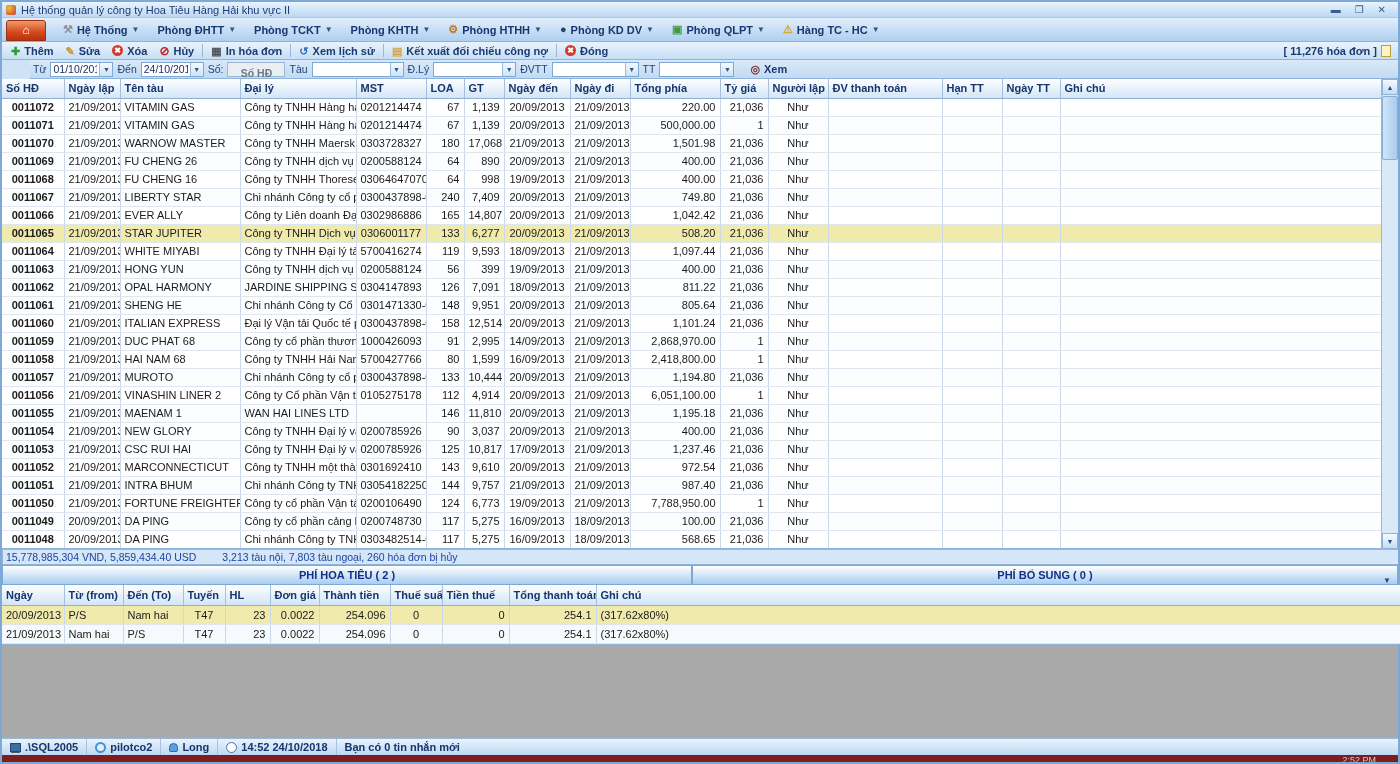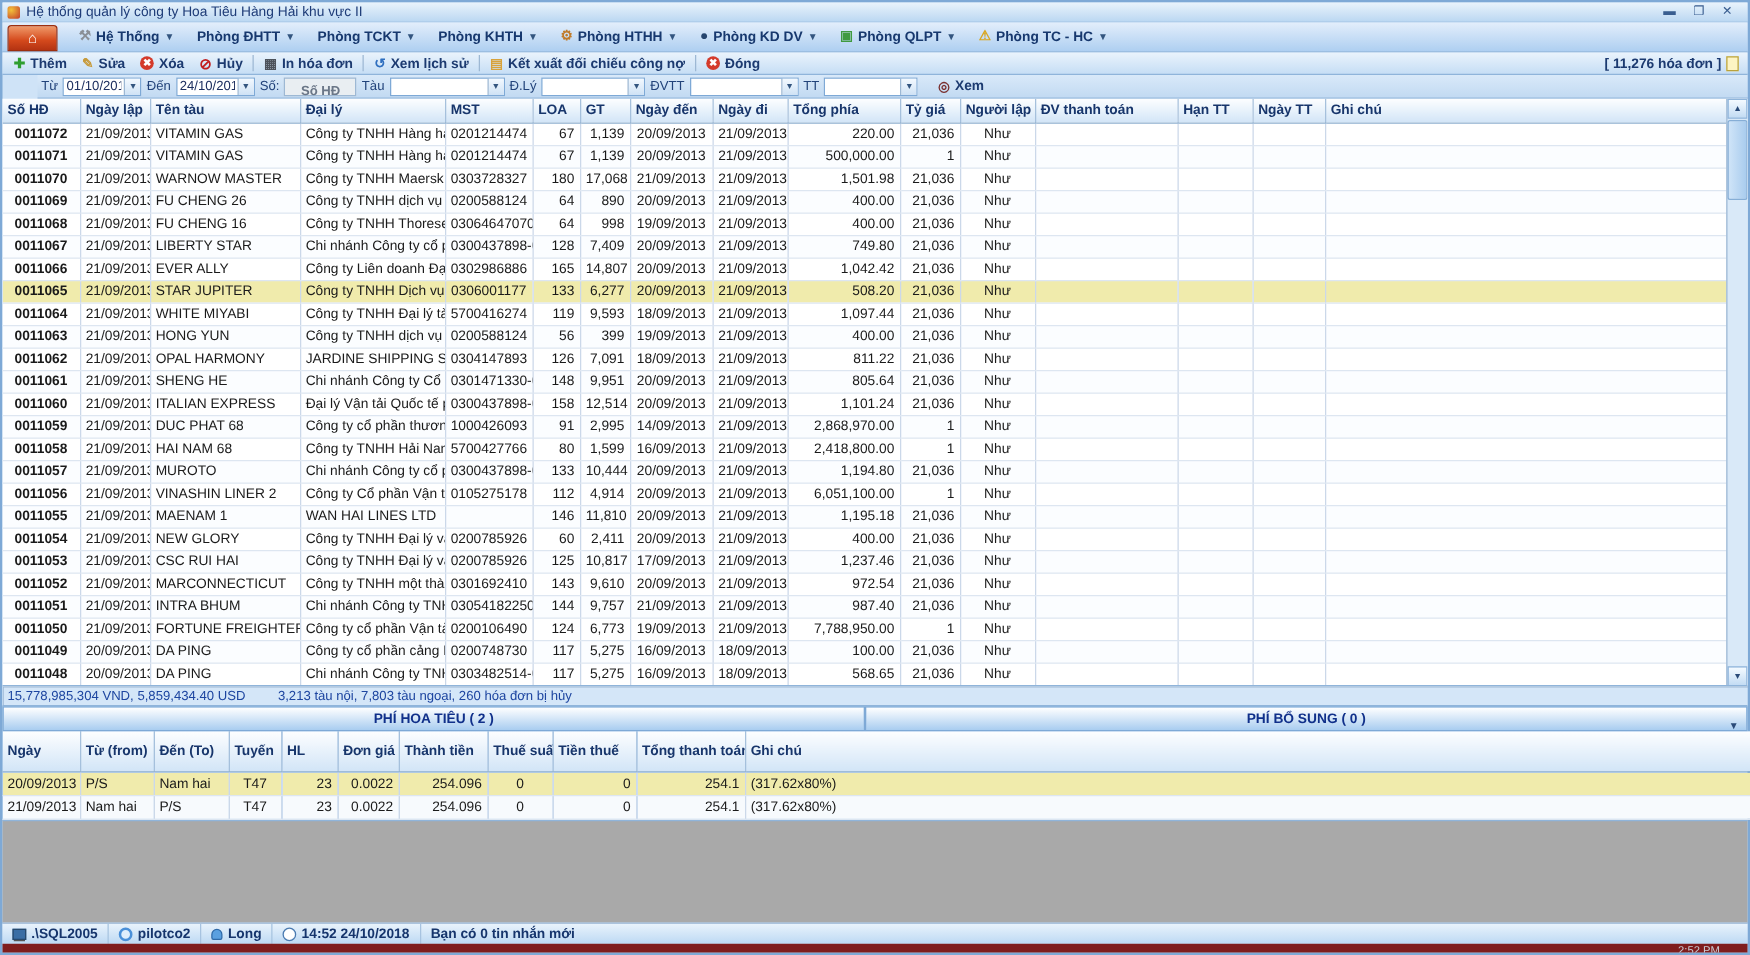--- a/index.html
+++ b/index.html
@@ -99,21 +99,21 @@
   
   .panel-heads { flex:0 0 20px; height:20px; display:flex;align-items:flex-end; }
   .panel-head { position:relative; background:linear-gradient(#ffffff,#a9cdf0);
     border:1px solid #7ea9d6; text-align:center; font-size:11px; font-weight:bold;
     color:#10308a; line-height:18px; }
   .panel-head.left { width:690px; flex:0 0 690px; }
   .panel-head.right { flex:1; }
   .panel-caret { position:absolute; right:6px; top:6px; font-size:8px; color:#2a4a78; }
 
   table.detail { border-collapse:collapse; table-layout:fixed; width:1400px; flex:0 0 auto; }
-  table.detail th { height:32px; background:linear-gradient(#fdfeff,#d2e5f7);
+  table.detail th { height:20px; background:linear-gradient(#fdfeff,#d2e5f7);
     border-right:1px solid #a5c0dc; border-bottom:1px solid #8fb0d0;
     font-size:11px; font-weight:bold; color:#17356b; padding:0 4px; text-align:left; white-space:nowrap; overflow:hidden;}
   table.detail td { height:19px; border-right:1px solid #cbd8e9; border-bottom:1px solid #dde6f1;
     font-size:11px; padding:0 4px; white-space:nowrap; overflow:hidden; background:#f7fafd; color:#1a1a1a; }
   table.detail tr.sel td { background:#f0ebac; }
 
   .gray-area { flex:1; background:#a9a9a9; border-top:1px solid #8fb4da; }
 
   
   .doc-tabs { flex:0 0 19px; height:19px; background:linear-gradient(#f2f8fe,#d6e9fb);
@@ -187,21 +187,21 @@
           <span>Phòng KD DV</span>
           <span class="caret">▼</span>
         </div>
         <div class="menu-item">
           <span class="mi-ico mi-truck">▣</span>
           <span>Phòng QLPT</span>
           <span class="caret">▼</span>
         </div>
         <div class="menu-item">
           <span class="mi-ico mi-people">⚠</span>
-          <span>Phòng TC - HC</span>
+          <span>Hàng TC - HC</span>
           <span class="caret">▼</span>
         </div>
       </div>
   </div>
 
   <div class="toolbar">
     <div id="tb-buttons" style="display:flex;align-items:center;">
         <div class="tb-btn">
           <span class="ico ico-plus">✚</span>
           <span>Thêm</span>
@@ -416,21 +416,21 @@
             <td class=""></td>
             <td class=""></td>
             <td class=""></td>
           </tr>
           <tr>
             <td class="inv">0011067</td>
             <td class="date">21/09/2013</td>
             <td class="ship">LIBERTY STAR</td>
             <td class="">Chi nhánh Công ty cổ phần ...</td>
             <td class="al-c">0300437898-003</td>
-            <td class="al-r">128</td>
+            <td class="al-r">240</td>
             <td class="al-r">7,409</td>
             <td class="date">20/09/2013</td>
             <td class="date">21/09/2013</td>
             <td class="al-r">749.80</td>
             <td class="al-r">21,036</td>
             <td class="who">Như</td>
             <td class=""></td>
             <td class=""></td>
             <td class=""></td>
             <td class=""></td>
@@ -650,22 +650,22 @@
             <td class=""></td>
             <td class=""></td>
             <td class=""></td>
           </tr>
           <tr>
             <td class="inv">0011054</td>
             <td class="date">21/09/2013</td>
             <td class="ship">NEW GLORY</td>
             <td class="">Công ty TNHH Đại lý và Mô...</td>
             <td class="al-c">0200785926</td>
-            <td class="al-r">60</td>
-            <td class="al-r">2,411</td>
+            <td class="al-r">90</td>
+            <td class="al-r">3,037</td>
             <td class="date">20/09/2013</td>
             <td class="date">21/09/2013</td>
             <td class="al-r">400.00</td>
             <td class="al-r">21,036</td>
             <td class="who">Như</td>
             <td class=""></td>
             <td class=""></td>
             <td class=""></td>
             <td class=""></td>
           </tr>

